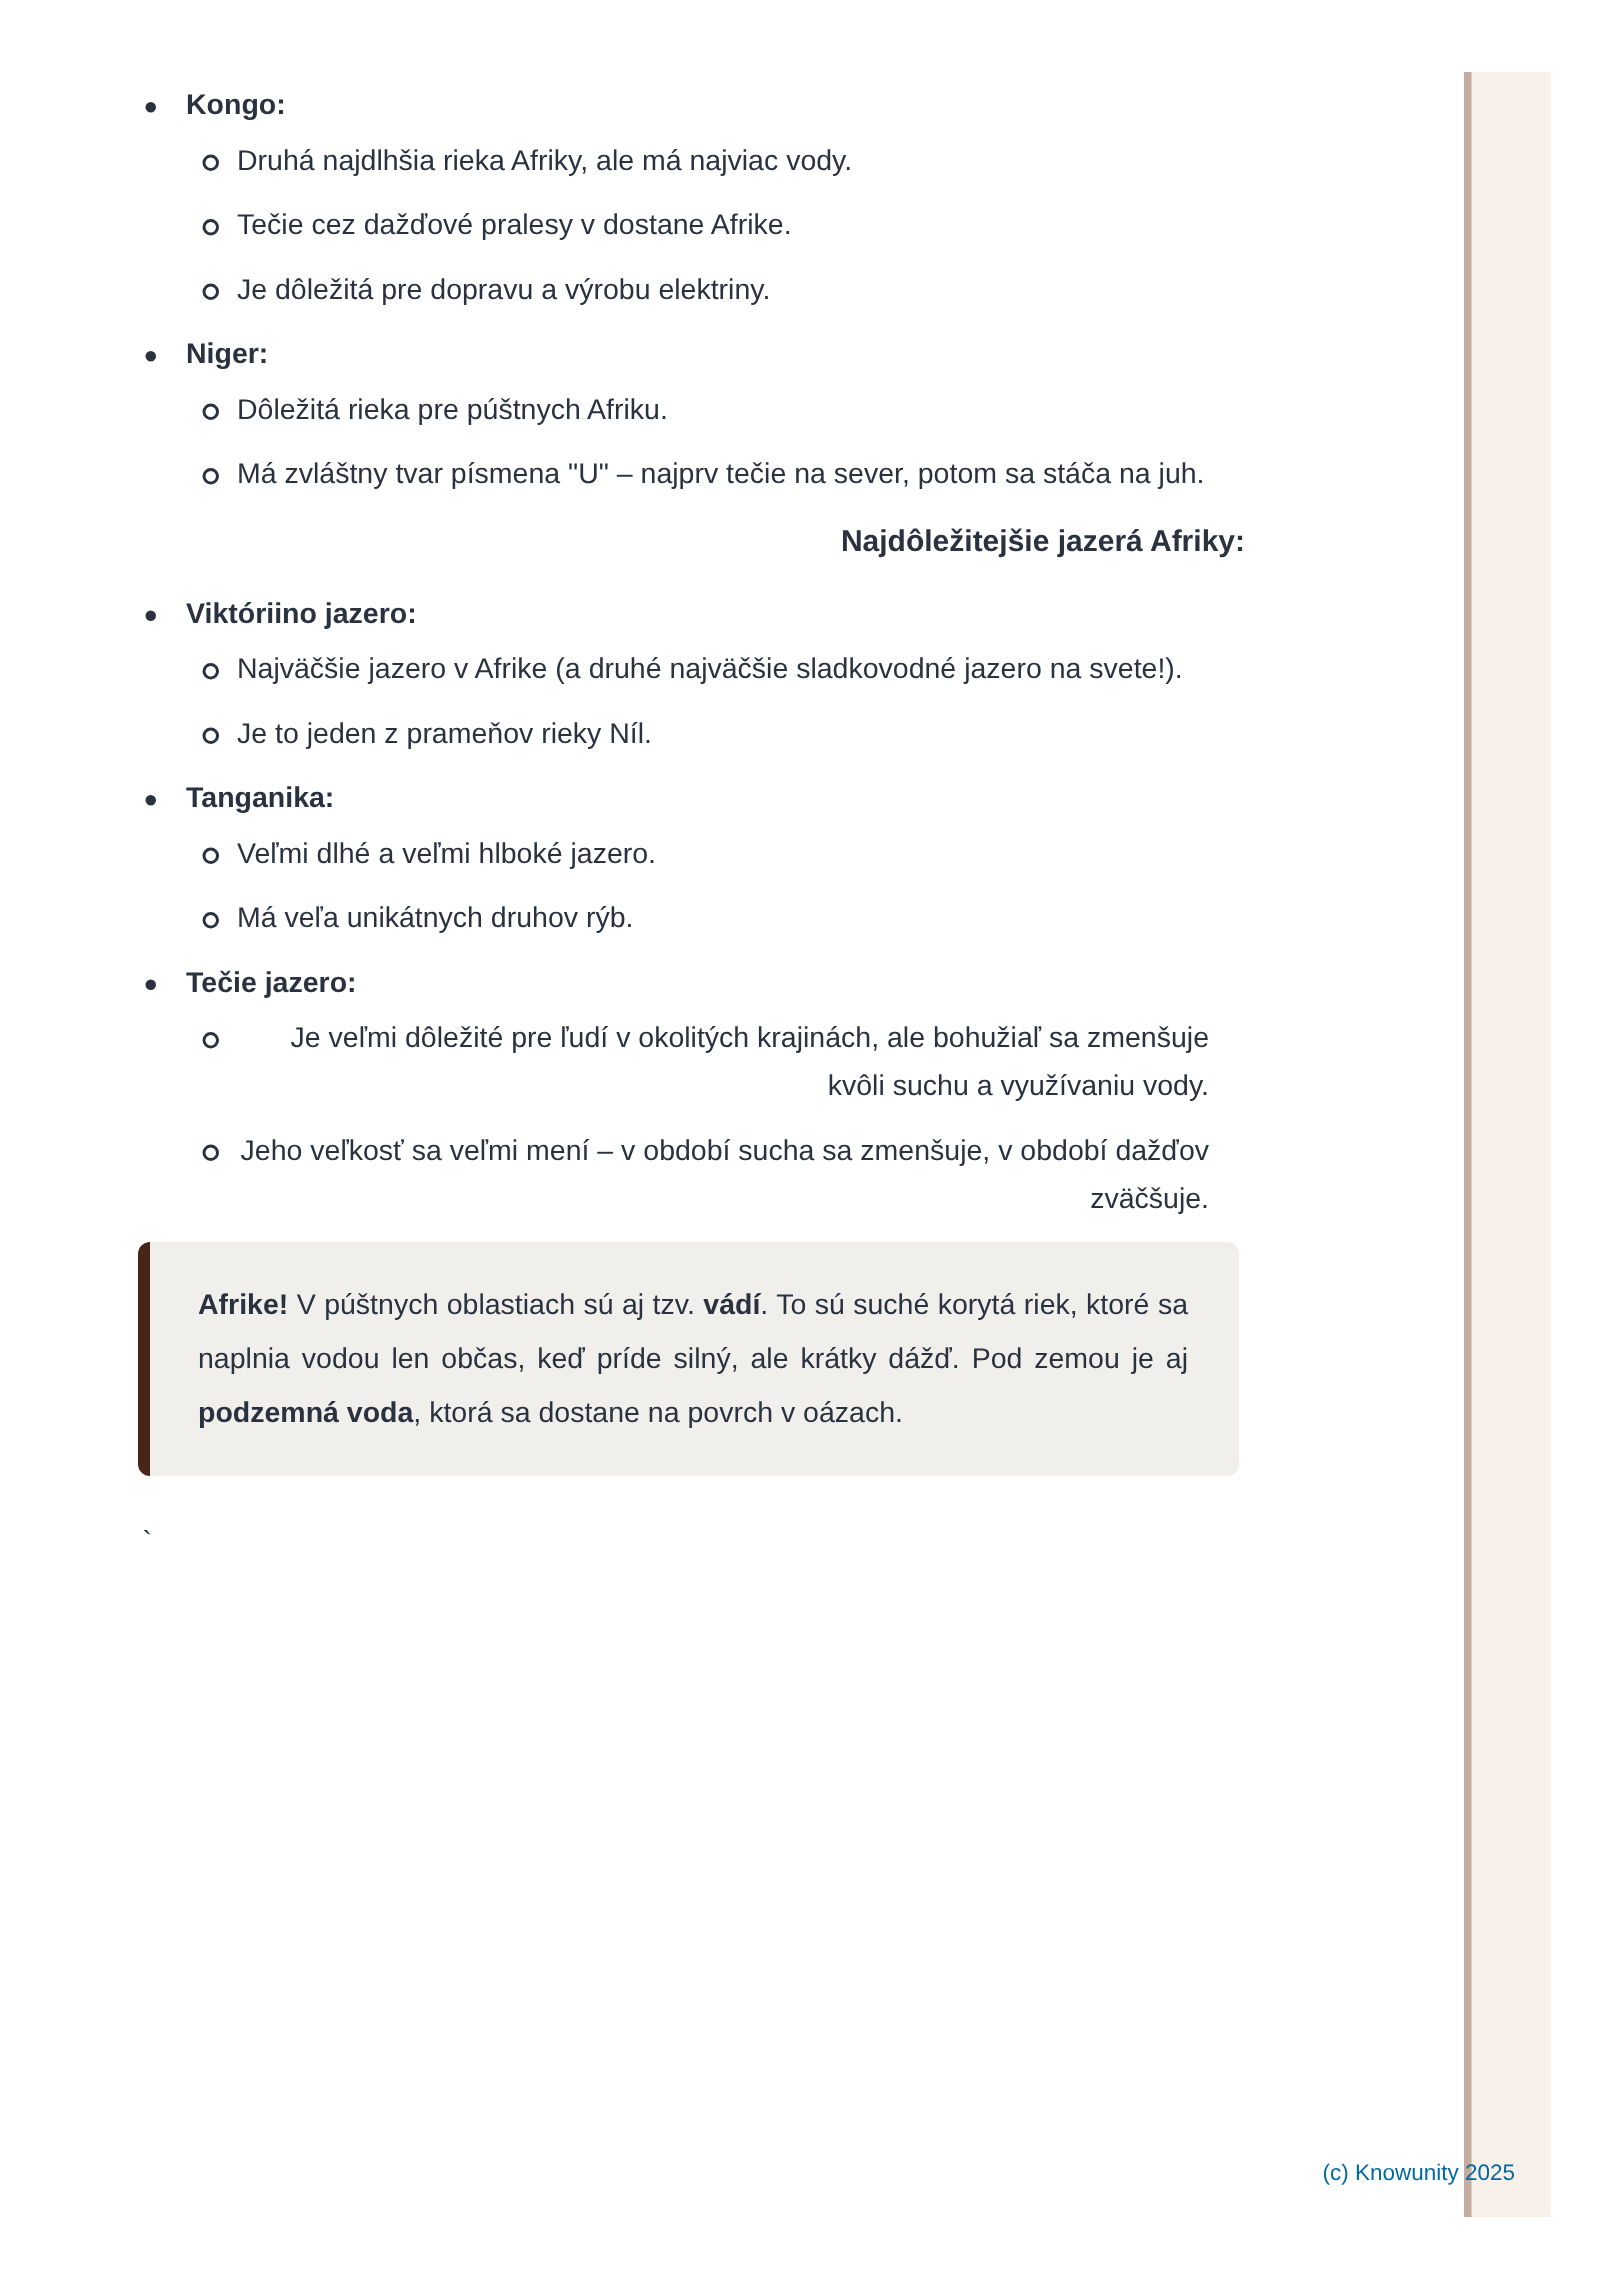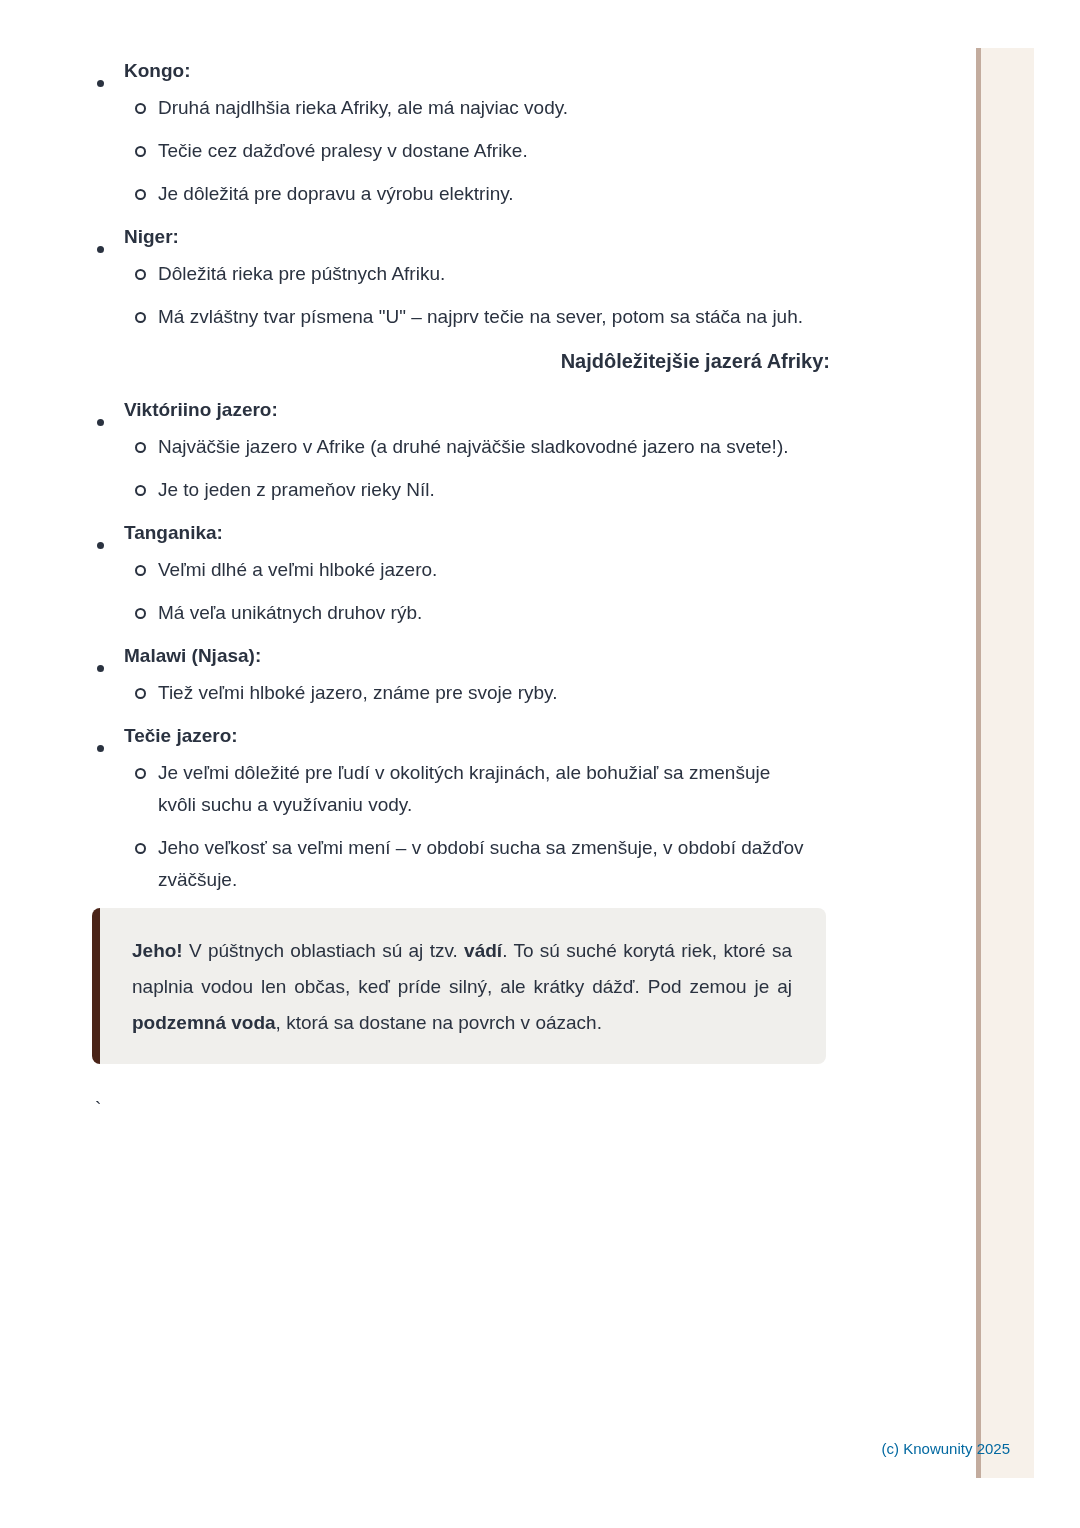--- a/index.html
+++ b/index.html
@@ -24,25 +24,25 @@
   }
 
   .content {
     position: absolute;
     top: 55px;
     left: 90px;
     width: 740px;
   }
 
   ul.l1 { list-style: none; margin: 0; padding: 0; }
-  ul.l2 { list-style: none; margin: 0; padding: 0; }
+  ul.l2 { list-style: none; margin: 0; padding: 0; text-align: right; }
 
   .l1-item { margin-bottom: 11px; }
 
-  .l1-head { display: flex; align-items: flex-end; margin-bottom: 5px; }
+  .l1-head { display: flex; align-items: flex-start; margin-bottom: 5px; }
   .m1 {
     flex: none;
     width: 7px; height: 7px;
     border-radius: 50%;
     background: #2a3240;
     margin: 13px 20px 0 7px;
   }
   .l1-label {
     font-size: 19px;
     line-height: 32px;
@@ -184,32 +184,20 @@
           <span class="m2"></span>
           <div class="l2-text">Veľmi dlhé a veľmi hlboké jazero.</div>
         </li>
         <li class="l2-item">
           <span class="m2"></span>
           <div class="l2-text">Má veľa unikátnych druhov rýb.</div>
         </li>
       </ul>
     </li>
 
-    <li class="l1-item">
-      <div class="l1-head">
-        <span class="m1"></span>
-        <div class="l1-label">Malawi (Njasa):</div>
-      </div>
-      <ul class="l2">
-        <li class="l2-item">
-          <span class="m2"></span>
-          <div class="l2-text">Tiež veľmi hlboké jazero, známe pre svoje ryby.</div>
-        </li>
-      </ul>
-    </li>
 
     <li class="l1-item">
       <div class="l1-head">
         <span class="m1"></span>
         <div class="l1-label">Tečie jazero:</div>
       </div>
       <ul class="l2">
         <li class="l2-item">
           <span class="m2"></span>
           <div class="l2-text">Je veľmi dôležité pre ľudí v okolitých krajinách, ale bohužiaľ sa zmenšuje kvôli suchu a využívaniu vody.</div>
@@ -217,20 +205,20 @@
         <li class="l2-item">
           <span class="m2"></span>
           <div class="l2-text">Jeho veľkosť sa veľmi mení – v období sucha sa zmenšuje, v období dažďov zväčšuje.</div>
         </li>
       </ul>
     </li>
 
   </ul>
 
   <div class="callout">
-    <div class="callout-text"><span class="seg-bold">Jeho!</span><span> V púštnych oblastiach sú aj tzv. </span><span class="seg-bold">vádí</span><span>. To sú suché korytá riek, ktoré sa naplnia vodou len občas, keď príde silný, ale krátky dážď. Pod zemou je aj </span><span class="seg-bold">podzemná voda</span><span>, ktorá sa dostane na povrch v oázach.</span></div>
+    <div class="callout-text"><span class="seg-bold">Afrike!</span><span> V púštnych oblastiach sú aj tzv. </span><span class="seg-bold">vádí</span><span>. To sú suché korytá riek, ktoré sa naplnia vodou len občas, keď príde silný, ale krátky dážď. Pod zemou je aj </span><span class="seg-bold">podzemná voda</span><span>, ktorá sa dostane na povrch v oázach.</span></div>
   </div>
 
   <div class="stray-mark">`</div>
 
 </div>
 
 <div class="copyright">(c) Knowunity 2025</div>
 
 </body></html>

